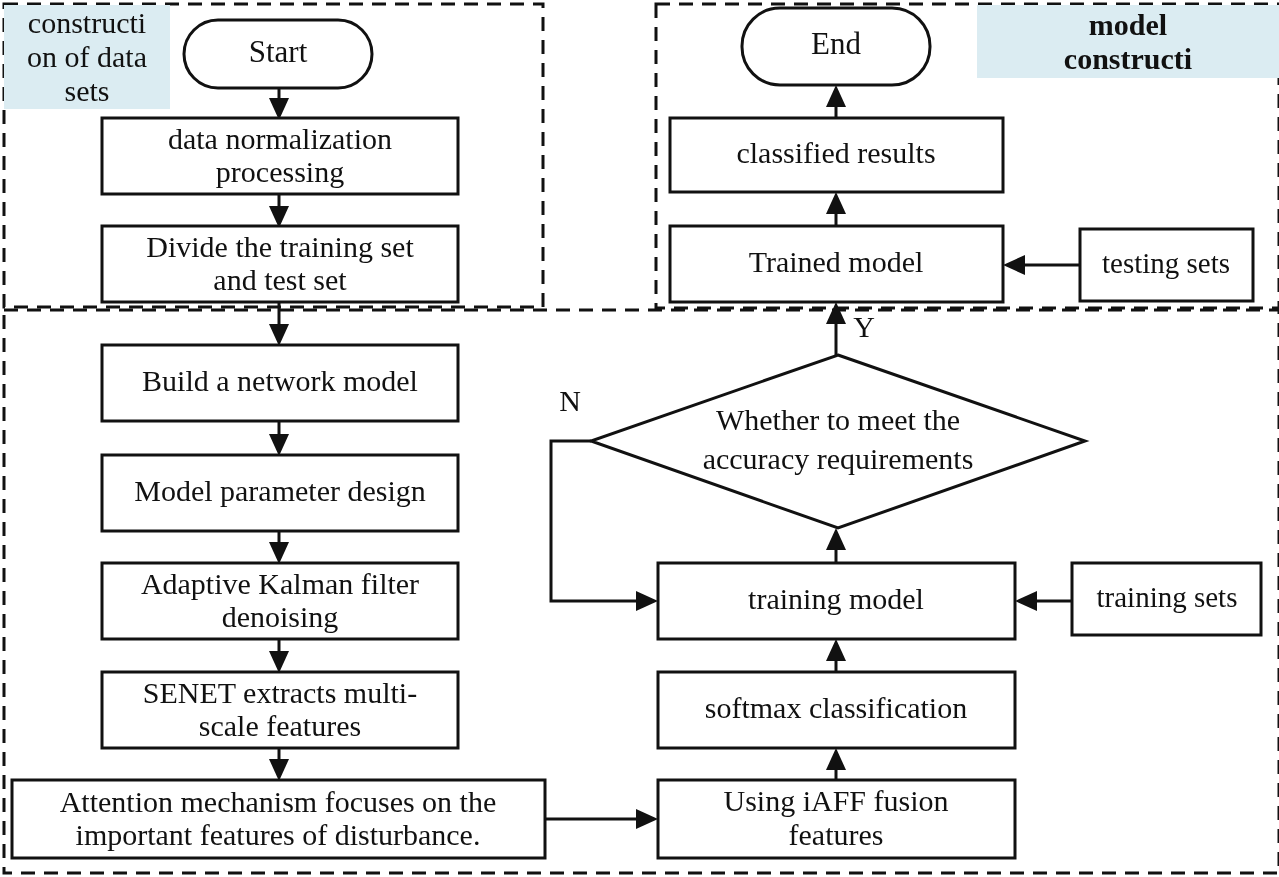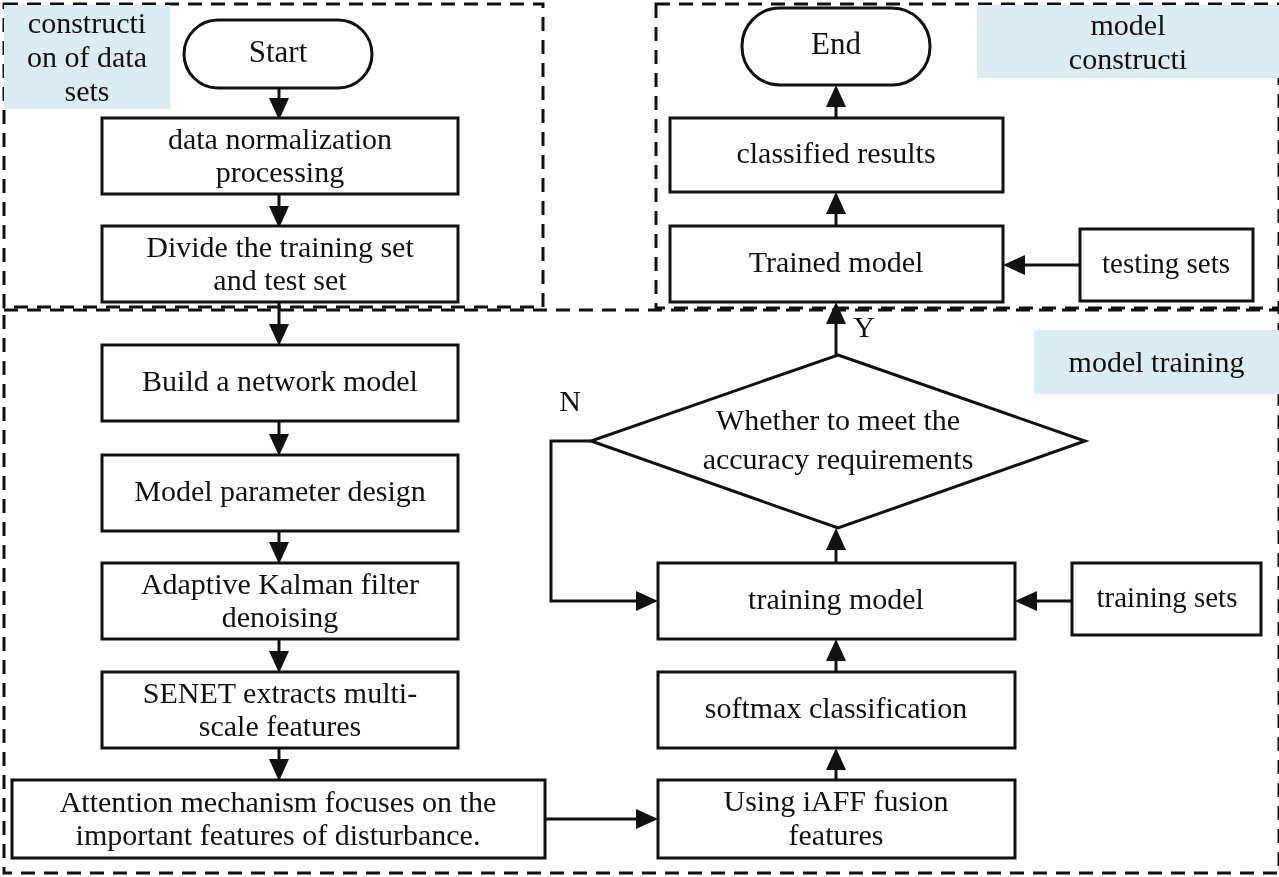--- a/index.html
+++ b/index.html
@@ -289,22 +289,19 @@
       <text class="edge-label" x="570" y="404">N</text>
     </g>
   </svg>
 
   <div class="group-label" style="left:4px; top:5px; width:166px; height:104px; background:#dbecf2;">
     <span>constructi</span>
     <span>on of data</span>
     <span>sets</span>
   </div>
 
-  <div class="group-label" style="left:977px; top:5px; width:302px; height:73px; background:#dbecf2;">
+  <div class="group-label" style="left:977px; top:5px; width:302px; height:73px; background:#dbecf2;font-weight:bold;">
     <span>model</span>
     <span>constructi</span>
   </div>
 
-  <div class="group-label" style="left:1034px; top:330px; width:245px; height:64px; background:#dbecf2;">
-    <span>model training</span>
-  </div>
 
 </div>
 
 </body></html>

